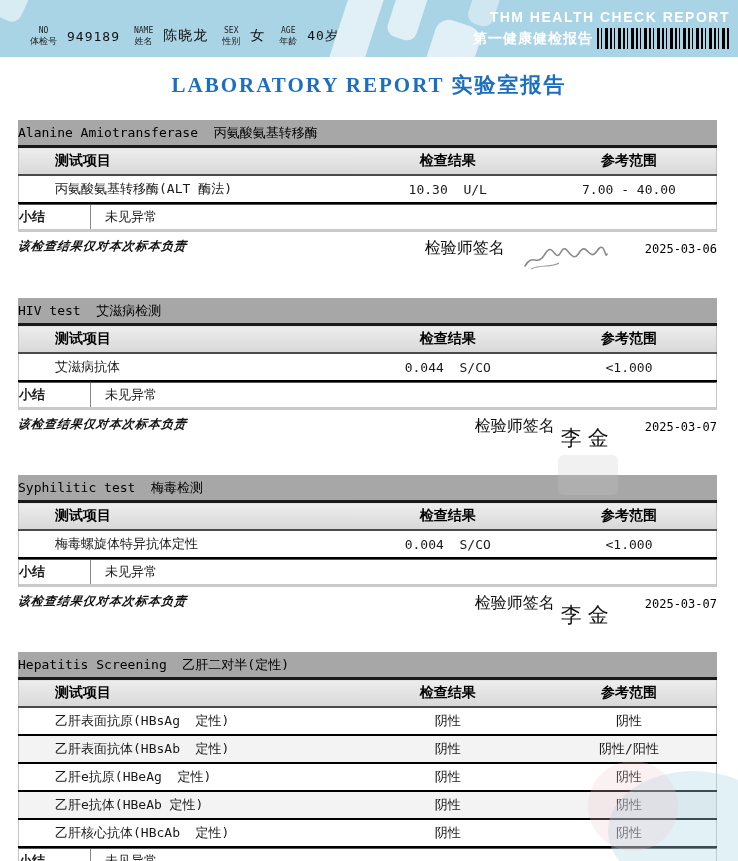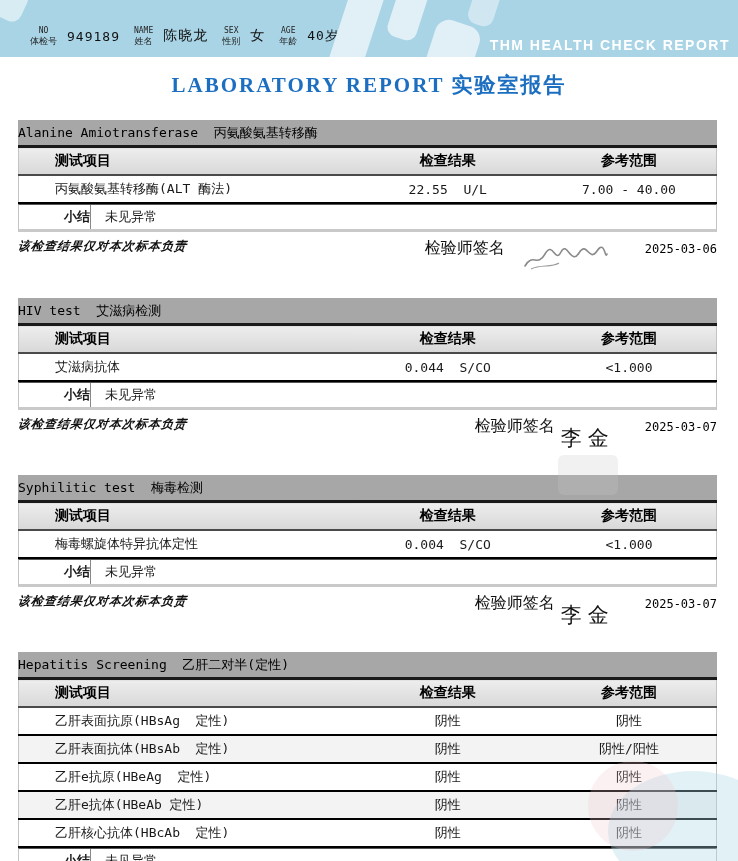--- a/index.html
+++ b/index.html
@@ -15,21 +15,21 @@
     position:relative; height:57px; background:#a9d4e6; overflow:hidden;
   }
   .swoosh { position:absolute; background:rgba(255,255,255,.65); border-radius:10px; }
   .sw1 { width:34px; height:90px; left:340px; top:-18px; transform:rotate(18deg); }
   .sw2 { width:30px; height:70px; left:395px; top:-30px; transform:rotate(18deg); }
   .sw3 { width:46px; height:56px; left:430px; top:22px; transform:rotate(18deg); border-radius:14px; }
   .sw4 { width:26px; height:46px; left:472px; top:-20px; transform:rotate(18deg); background:rgba(255,255,255,.45); }
   .sw5 { width:40px; height:34px; left:-14px; top:-16px; transform:rotate(25deg); background:rgba(255,255,255,.55); }
   .brand {
     position:absolute; top:7px; right:8px; text-align:right; color:#fff;
-    font-weight:bold; line-height:1.5; z-index:2;margin-top:28px;
+    font-weight:bold; line-height:1.5; z-index:2;
   }
   .brand-line1 { font-size:14px; letter-spacing:1.5px; font-family:"Liberation Sans",sans-serif; }
   .brand-row2 { display:flex; align-items:center; justify-content:flex-end; gap:4px; }
   .brand-line2 { font-size:14px; letter-spacing:1px; }
   .barcode {
     width:133px; height:21px;
     background:repeating-linear-gradient(90deg,#000 0 2px,transparent 2px 4px,#000 4px 5px,transparent 5px 8px,#000 8px 11px,transparent 11px 13px);
   }
   .patient { position:absolute; left:30px; top:26px; display:flex; align-items:center; gap:14px; z-index:2; }
   .pair { display:flex; align-items:center; gap:10px; }
@@ -65,21 +65,21 @@
   .lab td { font-size:13px; padding:4px 0; white-space:pre; }
   .lab tbody tr { border-bottom:2px solid #000000; }
   .lab tbody tr:nth-child(even) { background:#f3f3f3; }
   .lab td.item { padding-left:36px; text-align:left; }
   .lab td.res, .lab td.rng { text-align:center; }
   .summary-row {
     display:flex; align-items:stretch; border-top:1px solid #555;
     border-bottom:3px solid #c9c9c9; border-left:1px solid #c4c4c4; border-right:1px solid #c4c4c4;
   }
   .summary-label {
-    width:72px; text-align:right; font-weight:bold; padding:3px 0; font-size:13px;
+    width:72px; text-align:left; font-weight:bold; padding:3px 0; font-size:13px;
     border-right:1px solid #888;
   }
   .summary-value { padding:3px 0 3px 14px; font-size:13px; }
   .sec-footer { display:flex; align-items:flex-start; margin-top:6px; min-height:30px; }
   .disclaimer {
     font-style:italic; font-weight:bold; font-size:12px; color:#111;
     transform:skewX(-8deg); letter-spacing:1px;
   }
   .sig-area { margin-left:auto; display:flex; align-items:flex-start; gap:6px; }
   .sig-label { font-size:16px; color:#111; }
@@ -100,20 +100,24 @@
 <body>
 
 <div class="header">
   <div class="swoosh sw1"></div>
   <div class="swoosh sw2"></div>
   <div class="swoosh sw3"></div>
   <div class="swoosh sw4"></div>
   <div class="swoosh sw5"></div>
   <div class="brand">
     <div class="brand-line1">THM HEALTH CHECK REPORT</div>
+    <div class="brand-row2">
+      <span class="brand-line2">第一健康健检报告</span>
+      <span class="barcode"></span>
+    </div>
   </div>
   <div class="patient">
     <div class="pair">
       <div class="plabel">
         <div class="en">NO</div>
         <div>体检号</div>
       </div>
       <div class="pvalue">949189</div>
     </div>
     <div class="pair">
@@ -149,21 +153,21 @@
       <thead>
         <tr>
           <th class="c1">测试项目</th>
           <th class="c2">检查结果</th>
           <th class="c3">参考范围</th>
         </tr>
       </thead>
       <tbody>
           <tr>
             <td class="item">丙氨酸氨基转移酶(ALT 酶法)</td>
-            <td class="res">22.55  U/L</td>
+            <td class="res">10.30  U/L</td>
             <td class="rng">7.00 - 40.00</td>
           </tr>
         </tbody>
     </table>
     <div class="summary-row">
       <div class="summary-label">小结</div>
       <div class="summary-value">未见异常</div>
     </div>
     <div class="sec-footer">
       <div class="disclaimer">该检查结果仅对本次标本负责</div>

